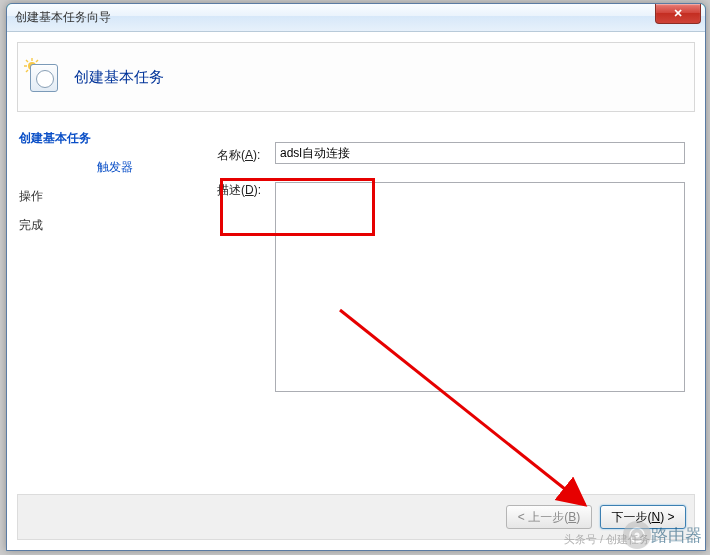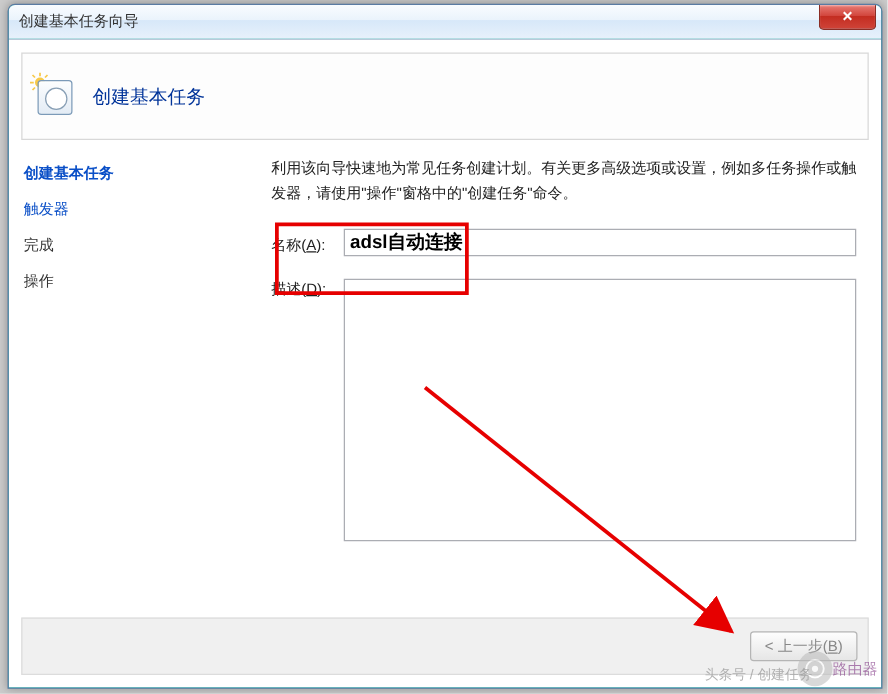--- a/index.html
+++ b/index.html
@@ -13,38 +13,38 @@
     .headerpanel { border: 1px solid #d8d8d8; height: 70px; display: flex; align-items: center; padding-left: 8px; gap: 14px; background: #fdfdfd; }
     .wiz-icon { width: 34px; height: 34px; position: relative; }
     .wiz-icon .sun { position: absolute; left: -2px; top: -2px; width: 16px; height: 16px; }
     .wiz-icon .clock { position: absolute; left: 4px; top: 4px; width: 28px; height: 28px; border: 1px solid #7b9ab8; background: linear-gradient(to bottom,#fcfdfe,#e3ecf5); border-radius: 3px; box-shadow: inset 0 1px 1px rgba(255,255,255,0.8); }
     .wiz-icon .clock::after { content:""; position:absolute; left:5px; top:5px; width:16px; height:16px; border:1px solid #889fb5; border-radius:50%; background:#fff; }
     .wiz-title { font-size: 15px; color: #003399; }
     .mid { display: flex; height: calc(100% - 70px - 46px); margin-top: 4px; }
     .sidebar { width: 196px; padding-top: 8px; }
     .sidebar div { font-size: 12px; padding: 6px 2px; cursor: pointer; }
     .sidebar .active { color: #0a4fc7; font-weight: bold; }
-    .sidebar .link { color: #0a4fc7; }
+    .sidebar .link { color: #0a4fc7; text-align: center; }
     .sidebar .normal { color: #333; }
     .main { flex: 1; padding: 8px 10px 0 4px; font-size: 12px; color: #222; position: relative; }
     .desc { line-height: 1.7; }
     .formrow { display: flex; align-items: flex-end; margin-top: 18px; }
     .formrow.top { align-items: flex-start; }
     .lbl { width: 58px; font-size: 12px; }
     .lbl .ak { text-decoration: underline; }
-    .name-input { flex: 1; height: 22px; border: 1px solid #abadb3; padding: 0 4px; font-size: 15px; background: #fff; font-weight: bold; }
+    .name-input { flex: 1; height: 22px; border: 1px solid #abadb3; padding: 0 4px; font-size: 12px; background: #fff; }
     .desc-area { flex: 1; height: 210px; border: 1px solid #abadb3; background: #fff; resize: none; font-size: 12px; padding: 3px; }
     .highlight-box { position: absolute; border: 3px solid #e60000; pointer-events: none; left: 213px; top: 146px; width: 155px; height: 58px; }
     .footer { height: 46px; border-top: none; display: flex; justify-content: flex-end; align-items: center; gap: 8px; padding-right: 8px; background: #f0f0f0; border: 1px solid #dcdcdc; border-top:1px solid #dcdcdc; position: absolute; left:10px; right:10px; bottom:10px; }
     .btn { min-width: 86px; height: 24px; font-size: 12px; border: 1px solid #8a8a8a; background: linear-gradient(to bottom, #fdfdfd, #e6e6e6); border-radius: 3px; cursor: pointer; padding: 0 8px; }
     .btn:disabled { color: #888; border-color:#b5b5b5; }
     .btn.primary { border-color:#3c7fb1; box-shadow: 0 0 2px #6fb7e8; }
     .btn .ak { text-decoration: underline; }
     .arrow { position: absolute; pointer-events:none; }
-    .watermark { position: absolute; right: 8px; bottom: 6px; display:flex; align-items:center; gap:0; opacity:0.55; font-size:12px; color:#701a75; }
+    .watermark { position: absolute; right: 8px; bottom: 6px; display:flex; align-items:center; gap:0; opacity:0.55; font-size:17px; color:#0c4a6e; }
     .wm-circle { width:28px; height:28px; border-radius:50%; background:#bbb; display:flex; align-items:center; justify-content:center; color:#fff; }
     .footer-text { position:absolute; right:60px; bottom:8px; font-size:11px; color:#999; opacity:0.75; pointer-events:none; }
   </style>
 </head>
 <body>
 
 <div class="window">
   <div class="titlebar">
     <span class="title-text">创建基本任务向导</span>
     <div class="close-btn">
@@ -69,41 +69,41 @@
           </svg>
         <div class="clock"></div>
       </div>
       <div class="wiz-title">创建基本任务</div>
     </div>
 
     <div class="mid">
       <div class="sidebar">
         <div class="active">创建基本任务</div>
         <div class="link">触发器</div>
+        <div class="normal">操作</div>
         <div class="normal">完成</div>
-        <div class="normal">操作</div>
       </div>
 
       <div class="main">
-        <div class="desc">利用该向导快速地为常见任务创建计划。有关更多高级选项或设置，例如多任务操作或触发器，请使用"操作"窗格中的"创建任务"命令。</div>
 
         <div class="formrow">
           <div class="lbl"><span>名称(</span><span class="ak">A</span><span>):</span></div>
           <input class="name-input" type="text" value="adsl自动连接" style="">
         </div>
 
         <div class="formrow top" style="margin-top:18px;">
           <div class="lbl"><span>描述(</span><span class="ak">D</span><span>):</span></div>
           <textarea class="desc-area" style=""></textarea>
         </div>
       </div>
     </div>
 
     <div class="footer">
       <button class="btn" disabled=""><span>&lt; 上一步(</span><span class="ak">B</span><span>)</span></button>
+      <button class="btn primary"><span>下一步(</span><span class="ak">N</span><span>) &gt;</span></button>
     </div>
 
     <div class="highlight-box"></div>
   </div>
 </div>
 
 <svg class="arrow" style="left:330px; top:300px; width:300px; height:230px;">
   <defs>
       <marker id="ah" markerWidth="12" markerHeight="12" refX="9" refY="5" orient="auto">
         <path d="M0,0 L10,5 L0,10 Z" fill="#e60000"></path>

